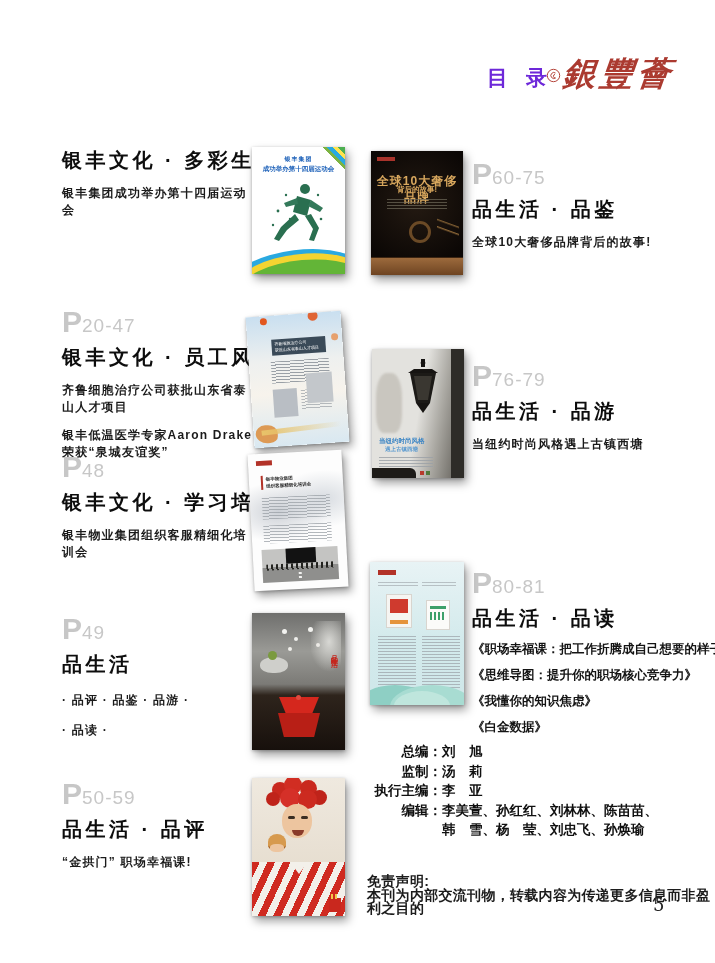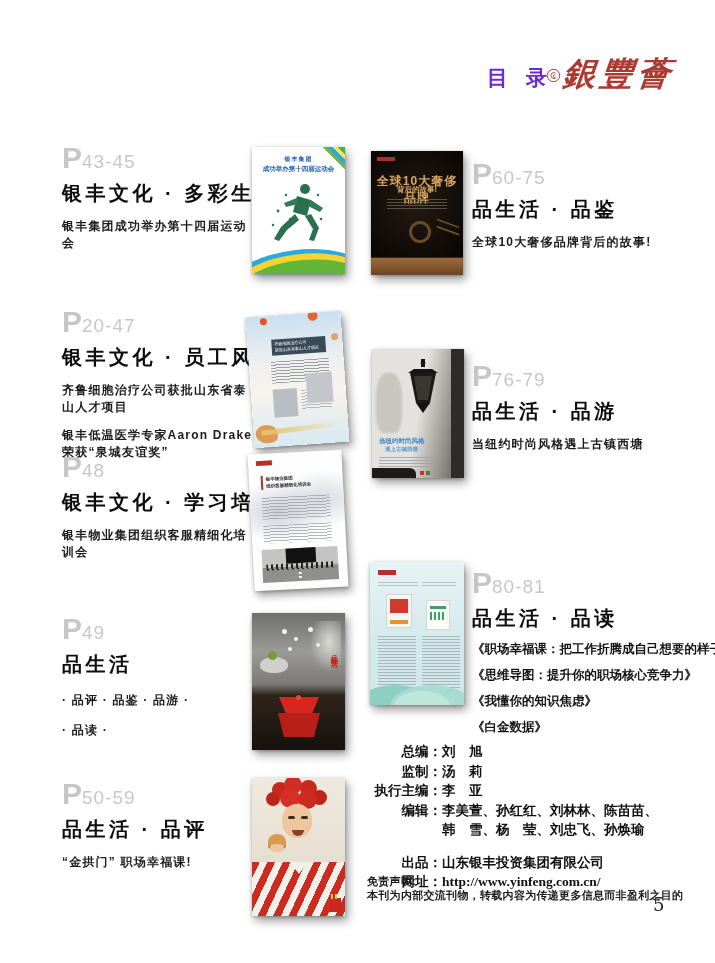--- a/index.html
+++ b/index.html
@@ -26,41 +26,40 @@
   .tlines{background:repeating-linear-gradient(180deg,#9aa0a6 0 1px,transparent 1px 3px);}
   .tlines-d{background:repeating-linear-gradient(180deg,#6f6a5a 0 1px,transparent 1px 3px);}
   
   .credits{position:absolute;left:352px;top:742px;width:345px;color:#101010;
            font-family:"Liberation Serif",serif;font-size:13.5px;font-weight:bold;}
   .crow{display:flex;line-height:19.5px;}
   .clabel{width:90px;text-align:right;white-space:pre;}
   .cvalue{white-space:pre;}
   .cblock2{margin-top:13px;}
   
-  .disclaimer{position:absolute;left:367px;top:875px;color:#1c1c1c;font-size:11px;
+  .disclaimer{position:absolute;left:367px;top:875px;color:#1c1c1c;font-size:14px;
               font-weight:600;line-height:13.5px;letter-spacing:.3px;}
   .pagenum{position:absolute;left:653px;top:894px;color:#222;font-size:18px;
            font-family:"DejaVu Serif",serif;}
 </style>
 </head>
 <body>
 
 <div id="page">
 
   <div class="toc"><span>目</span><span>录</span></div>
   <div class="swirl">
     <svg width="15" height="15" viewBox="0 0 15 15">
       <circle cx="7.5" cy="7.5" r="6.2" fill="none" stroke="#b5453b" stroke-width="1"></circle>
       <path d="M9.5 5 A3 3 0 1 0 9.5 10 A1.8 1.8 0 1 1 9 6.4" fill="none" stroke="#b5453b" stroke-width="1"></path>
     </svg>
   </div>
   <div class="logo">銀豐薈</div>
 
   <div class="sec" style="left:62px;top:144px;width:190px;">
-    <div class="pline"><span class="p">P</span><span class="pr">43-45</span></div>
     <div class="stitle">银丰文化 · 多彩生活</div>
     <div class="ssub">银丰集团成功举办第十四届运动会</div>
   </div>
 
   <div class="sec" style="left:62px;top:308px;width:196px;">
     <div class="pline"><span class="p">P</span><span class="pr">20-47</span></div>
     <div class="stitle">银丰文化 · 员工风采</div>
     <div class="ssub">齐鲁细胞治疗公司获批山东省泰山人才项目</div>
     <div class="ssub">银丰低温医学专家Aaron Drake荣获“泉城友谊奖”</div>
   </div>
@@ -262,30 +261,20 @@
       <span class="cvalue">李　亚</span>
     </div>
     <div class="crow">
       <span class="clabel">编辑：</span>
       <span class="cvalue">李美萱、孙红红、刘林林、陈苗苗、</span>
     </div>
     <div class="crow">
       <span class="clabel"></span>
       <span class="cvalue">韩　雪、杨　莹、刘忠飞、孙焕瑜</span>
     </div>
-    <div class="cblock2">
-      <div class="crow">
-        <span class="clabel">出品：</span>
-        <span class="cvalue">山东银丰投资集团有限公司</span>
-      </div>
-      <div class="crow">
-        <span class="clabel">网址：</span>
-        <span class="cvalue">http://www.yinfeng.com.cn/</span>
-      </div>
-    </div>
   </div>
 
   <div class="disclaimer">
     <div>免责声明:</div>
     <div>本刊为内部交流刊物，转载内容为传递更多信息而非盈利之目的</div>
   </div>
 
   <div class="pagenum">5</div>
 
 </div>

